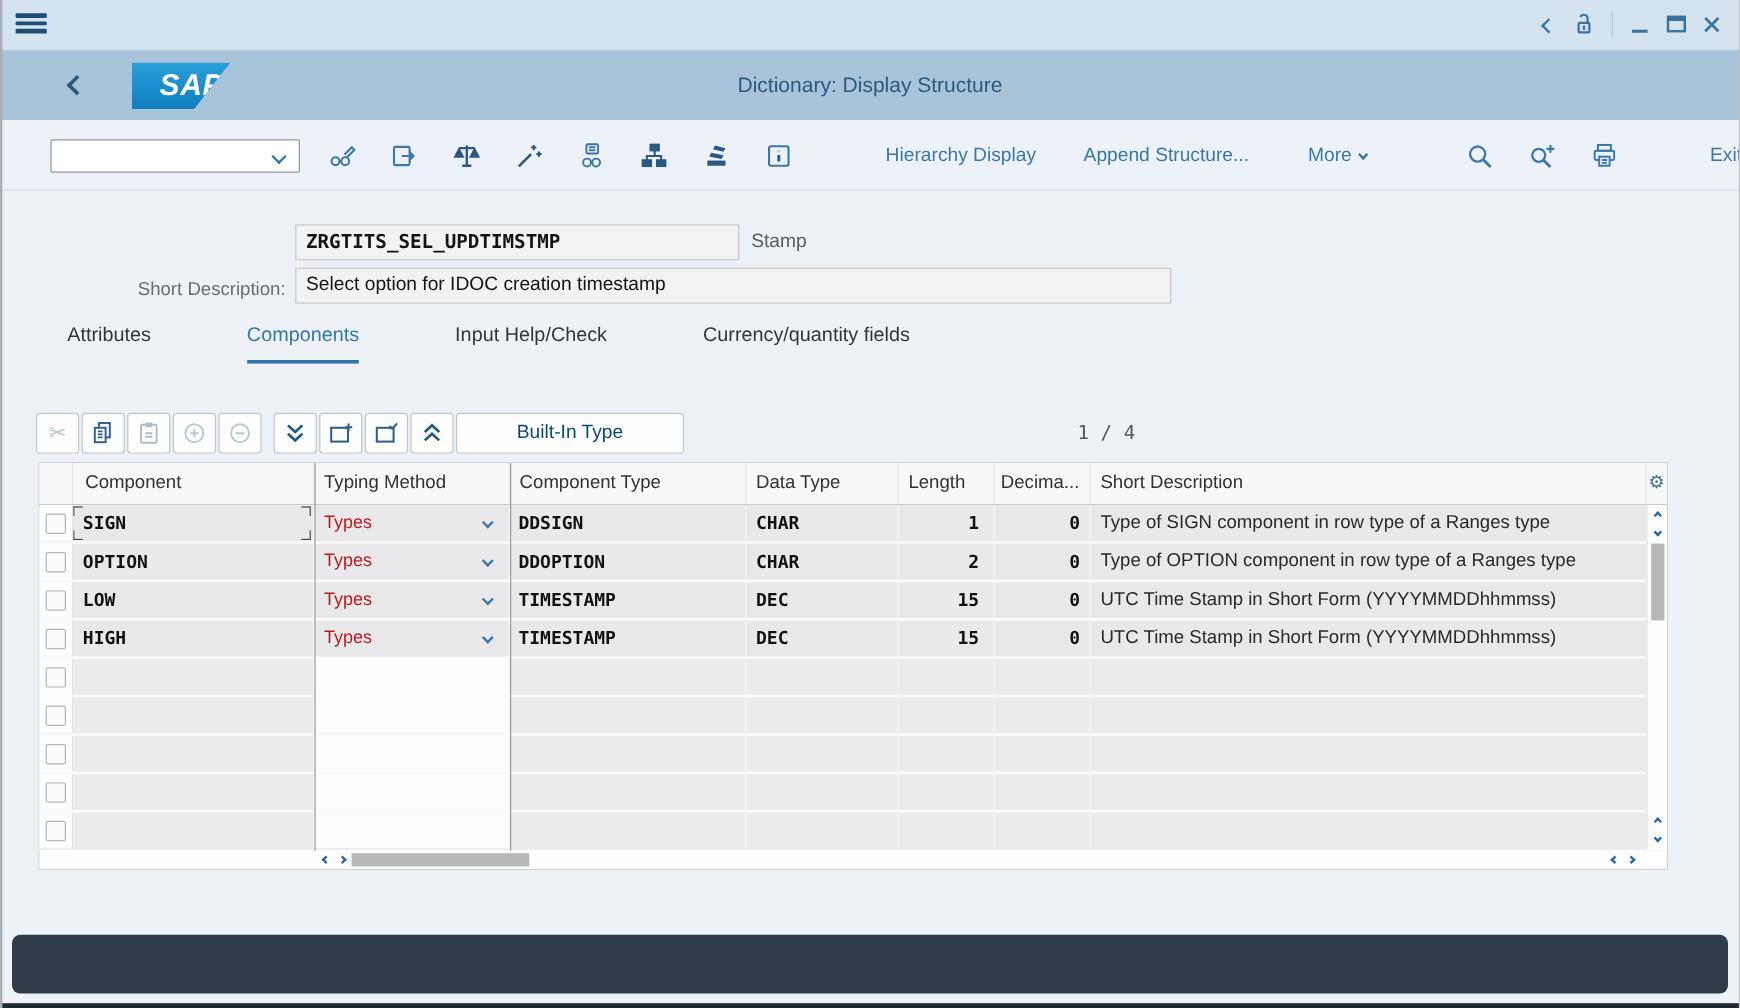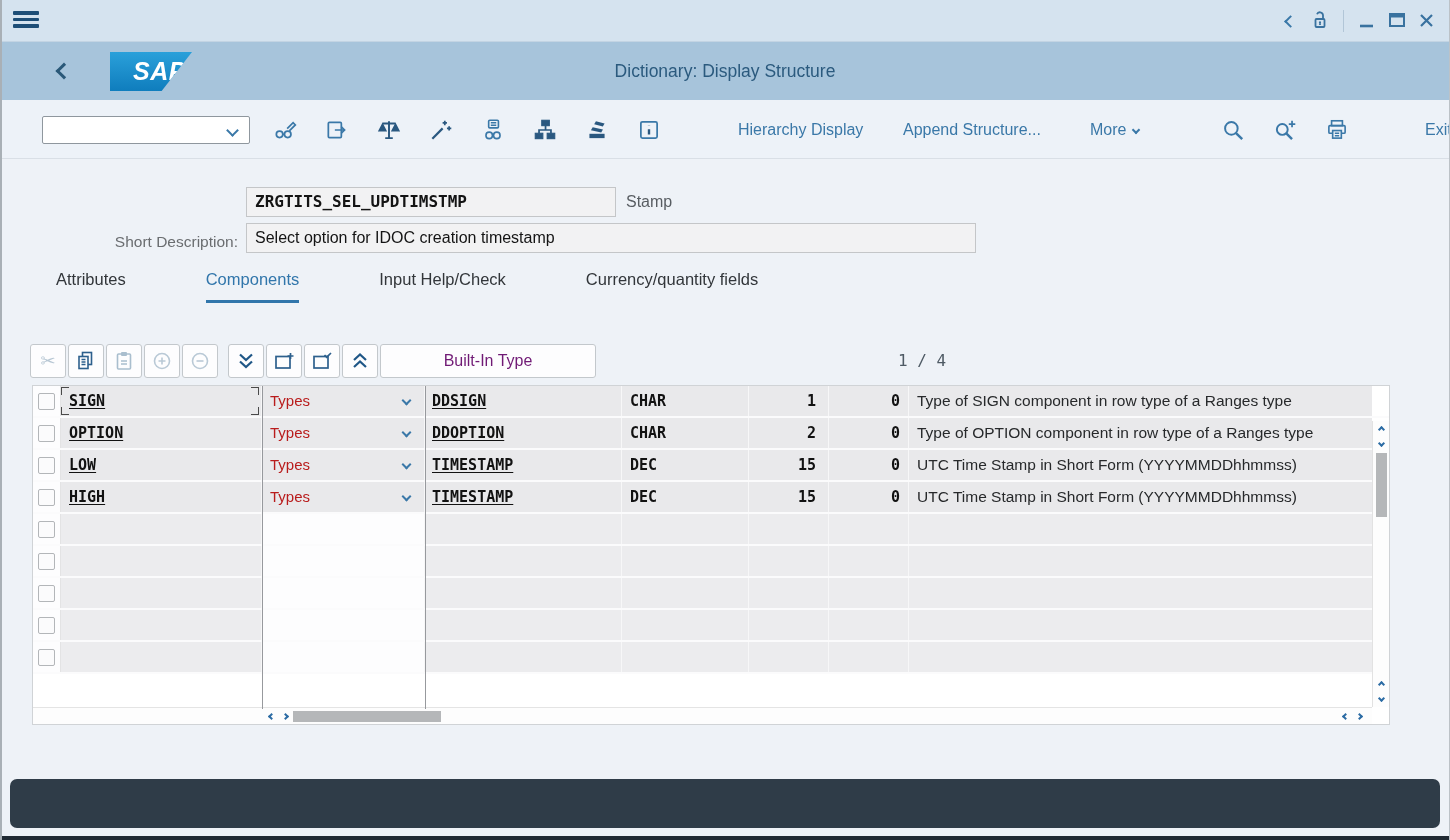--- a/index.html
+++ b/index.html
@@ -46,21 +46,21 @@
 
   
   .tabs { position:absolute; left:20px; top:270px; display:flex; gap:44px; }
   .tab { font-size:16.5px; color:#32363a; padding-bottom:11px; cursor:pointer; white-space:nowrap;margin-left:36px; }
   .tab.selected { color:#3176ab; border-bottom:3px solid #3176ab; }
 
   
   .grid-toolbar { position:absolute; left:30px; top:344px; height:34px; display:flex; gap:2px; align-items:stretch; }
   .gbtn { width:36px; height:34px; border:1px solid #c3c8cc; border-radius:3px; background:#fdfdfe; display:flex; align-items:center; justify-content:center; cursor:pointer; }
   .gbtn.gap { margin-left:8px; }
-  .gbtn.wide { width:216px; font-size:16px; color:#701a75; }
+  .gbtn.wide { width:190px; font-size:16px; color:#0c4a6e; }
   .glyph-dis { color:#b7c7d4; font-size:18px; line-height:1; }
   .pos-ind { position:absolute; left:872px; top:344px; width:100px; height:34px; line-height:34px; text-align:center; font-size:16px; color:#4e5a64; }
 
   
   .grid { position:absolute; left:32px; top:385px; width:1358px; height:340px; background:#fff; border:1px solid #d0d3d6; }
   .ghead { display:flex; height:35px; background:#f7f8f8; border-bottom:1px solid #c9cbce; }
   .hcell { font-size:15.5px; color:#2f3337; line-height:34px; border-right:1px solid #e8e8e8; white-space:nowrap; overflow:hidden; }
   .rows { position:relative; }
   .trow { display:flex; height:32px; border-bottom:2px solid #fbfbfc; background:#fff; }
   .cell { height:30px; line-height:30px; border-right:1px solid #f7f7f8; white-space:nowrap; overflow:hidden; position:relative; }
@@ -80,21 +80,21 @@
   .hc5 { width:80px; padding-left:8px; }
   .hc6 { width:80px; padding-left:5px; }
   .hc7 { width:463px; padding-left:8px; }
   .hc8 { width:17px; border-right:none; text-align:center; }
   .gear { color:#41729e; font-size:15px; line-height:34px; cursor:pointer; }
   .filled .cell:not(.c0) { background:#e9e9eb; }
   .emptyrow .cell:not(.c0):not(.c2) { background:#ececee; }
   .emptyrow .c2 { background:#fdfdfe; }
   .cb { width:17px; height:17px; border:1px solid #b3b6b9; border-radius:2px; background:#fbfbfc; cursor:pointer; }
   .cellmono { font-family:"DejaVu Sans Mono", monospace; font-weight:700; font-size:15px; color:#121212; }
-  .cell a.cellmono { text-decoration:underline; text-underline-offset:2px; color:#121212; cursor:pointer; }
+  .cell a.cellmono { text-underline-offset:2px; color:#121212; cursor:pointer; }
   .typval { font-size:15px; color:#b91c1c; }
   .c2 .chev { position:absolute; right:14px; top:11px; width:7px; height:7px; }
   .desc { font-size:15.5px; color:#27292b; }
   .vline { position:absolute; top:0; width:1px; background:#97999d; z-index:5; }
   .focus-frame { position:absolute; inset:1px 2px 1px 0; pointer-events:none;
     background-image:
       linear-gradient(#4a4a4a,#4a4a4a),linear-gradient(#4a4a4a,#4a4a4a),
       linear-gradient(#4a4a4a,#4a4a4a),linear-gradient(#4a4a4a,#4a4a4a),
       linear-gradient(#4a4a4a,#4a4a4a),linear-gradient(#4a4a4a,#4a4a4a),
       linear-gradient(#4a4a4a,#4a4a4a),linear-gradient(#4a4a4a,#4a4a4a);
@@ -319,20 +319,31 @@
     <div class="gbtn">
       <svg width="24" height="24" viewBox="0 0 24 24" fill="none" stroke="#1f5787" stroke-width="2.2">
         <path d="M6 11l6-5.5 6 5.5M6 18l6-5.5 6 5.5"></path>
       </svg>
     </div>
     <div class="gbtn wide">Built-In Type</div>
   </div>
   <div class="pos-ind mono">1 / 4</div>
 
   <div class="grid">
+    <div class="ghead">
+      <div class="hcell hc0"></div>
+      <div class="hcell hc1">Component</div>
+      <div class="hcell hc2">Typing Method</div>
+      <div class="hcell hc3">Component Type</div>
+      <div class="hcell hc4">Data Type</div>
+      <div class="hcell hc5">Length</div>
+      <div class="hcell hc6">Decima...</div>
+      <div class="hcell hc7">Short Description</div>
+      <div class="hcell hc8"><span class="gear">⚙</span></div>
+    </div>
 
     <div class="rows">
 
       <div class="trow filled">
         <div class="cell c0">
             <span class="cb"></span>
           </div>
         <div class="cell c1"><a class="cellmono">SIGN</a><span class="focus-frame"></span></div>
         <div class="cell c2"><span class="typval">Types</span><span class="chev down"></span></div>
         <div class="cell c3"><a class="cellmono">DDSIGN</a></div>

